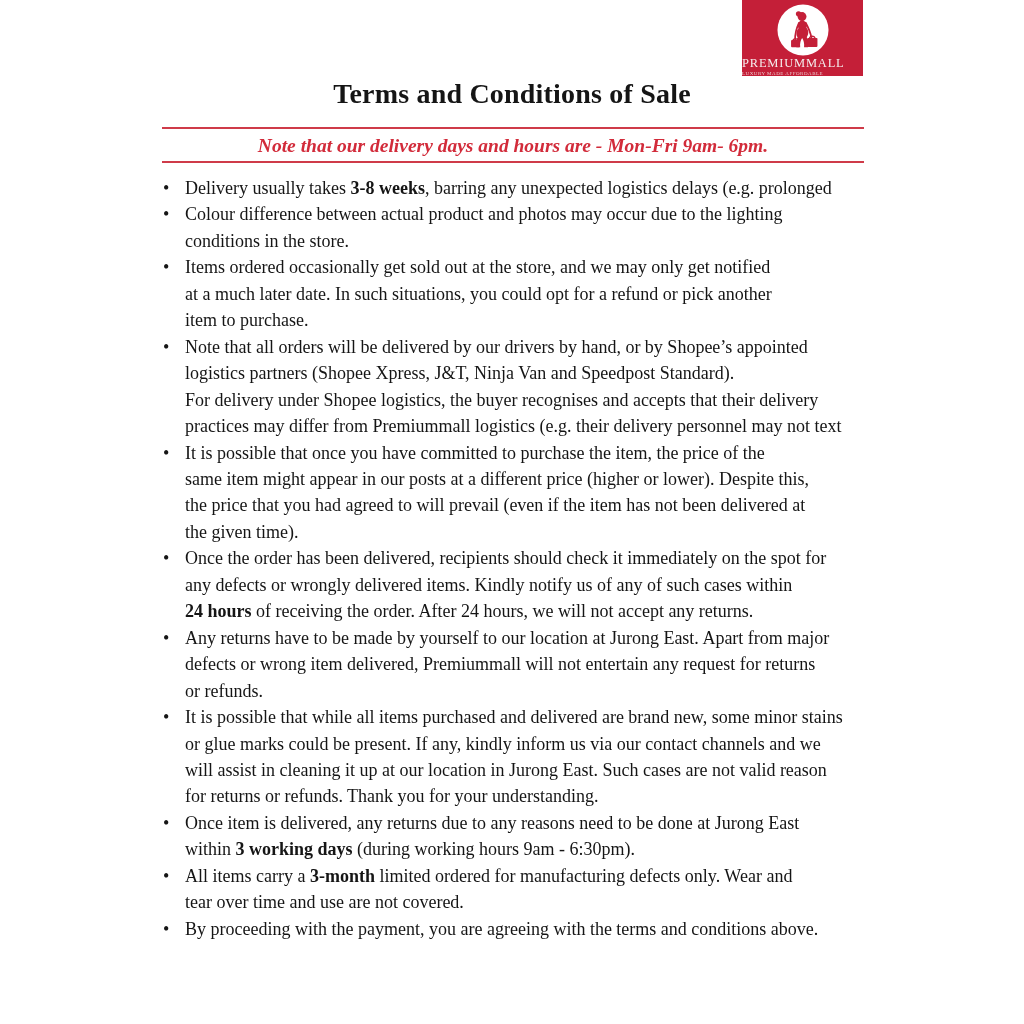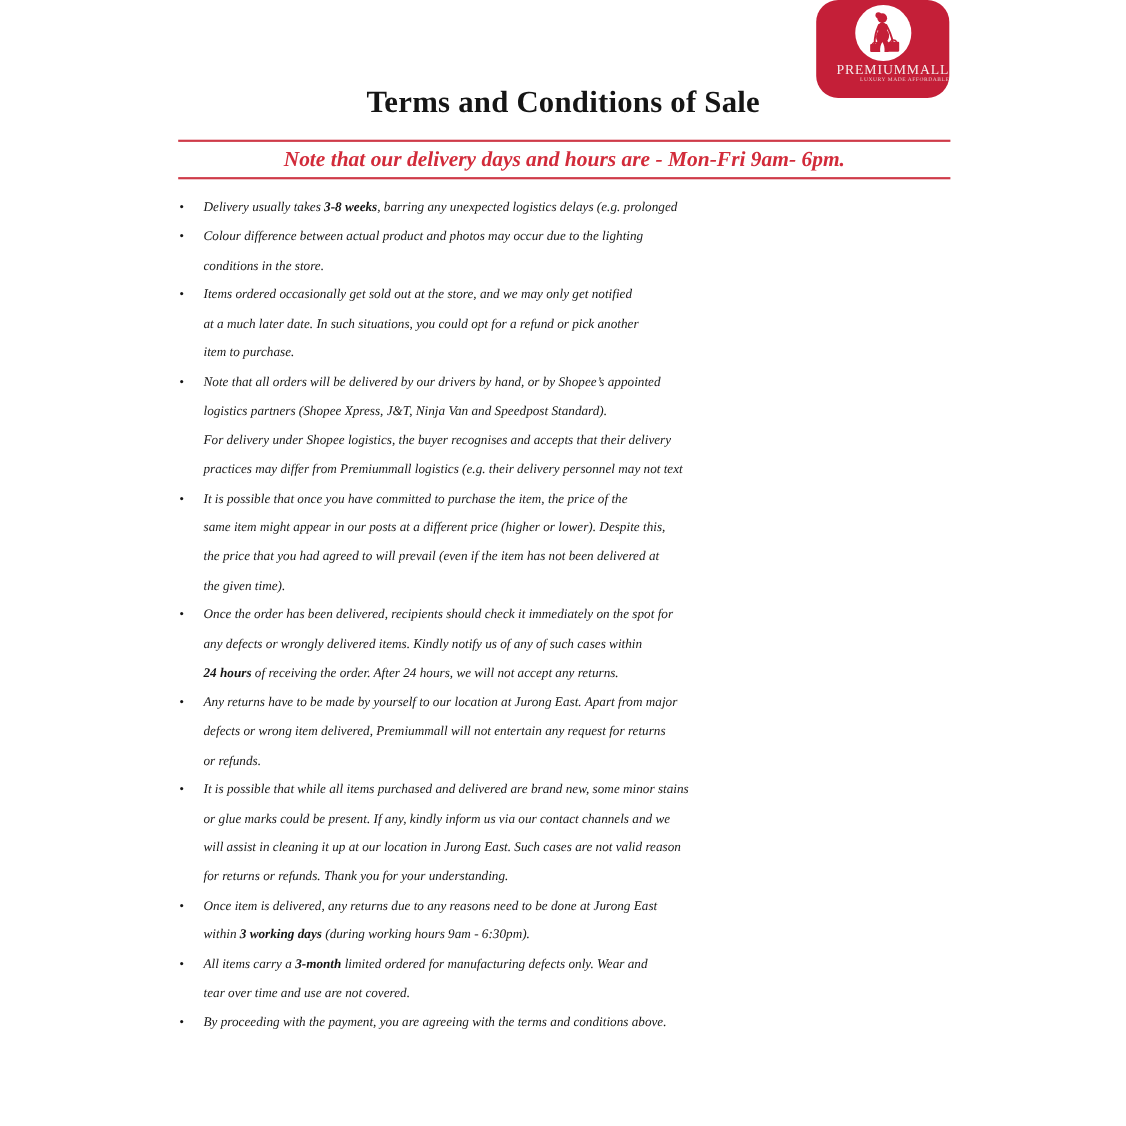--- a/index.html
+++ b/index.html
@@ -40,44 +40,42 @@
     font-style:italic;
     font-weight:bold;
     font-size:19.5px;
     line-height:23px;
   }
   
   .terms{
     list-style:none;
     margin:11px 0 0 162px;
     padding:0;
-    font-size:12px;
+    font-size:18px;
     line-height:26.45px;
-    font-style:italic;
   }
   .terms li{
     position:relative;
     padding-left:23px;
   }
   .terms li::before{
     content:"\2022";
     position:absolute;
     left:1px;
     top:0;
   }
   .line{white-space:nowrap;}
   .b{font-weight:bold;}
   
   .logo{
     position:absolute;
     left:742px;top:0;
-    width:121px;height:89px;
+    width:121px;height:76px;
     background:var(--logo-red);
-    text-align:right;
-    border-radius:20px;
+    text-align:left;
   }
   .logo svg{display:block;margin:4px auto 0 auto;}
   .brand{
     color:#f5eded;
     font-size:12.5px;
     line-height:12px;
     letter-spacing:0.8px;
     margin-top:1px;
     font-family:"Liberation Serif", serif;
   }

